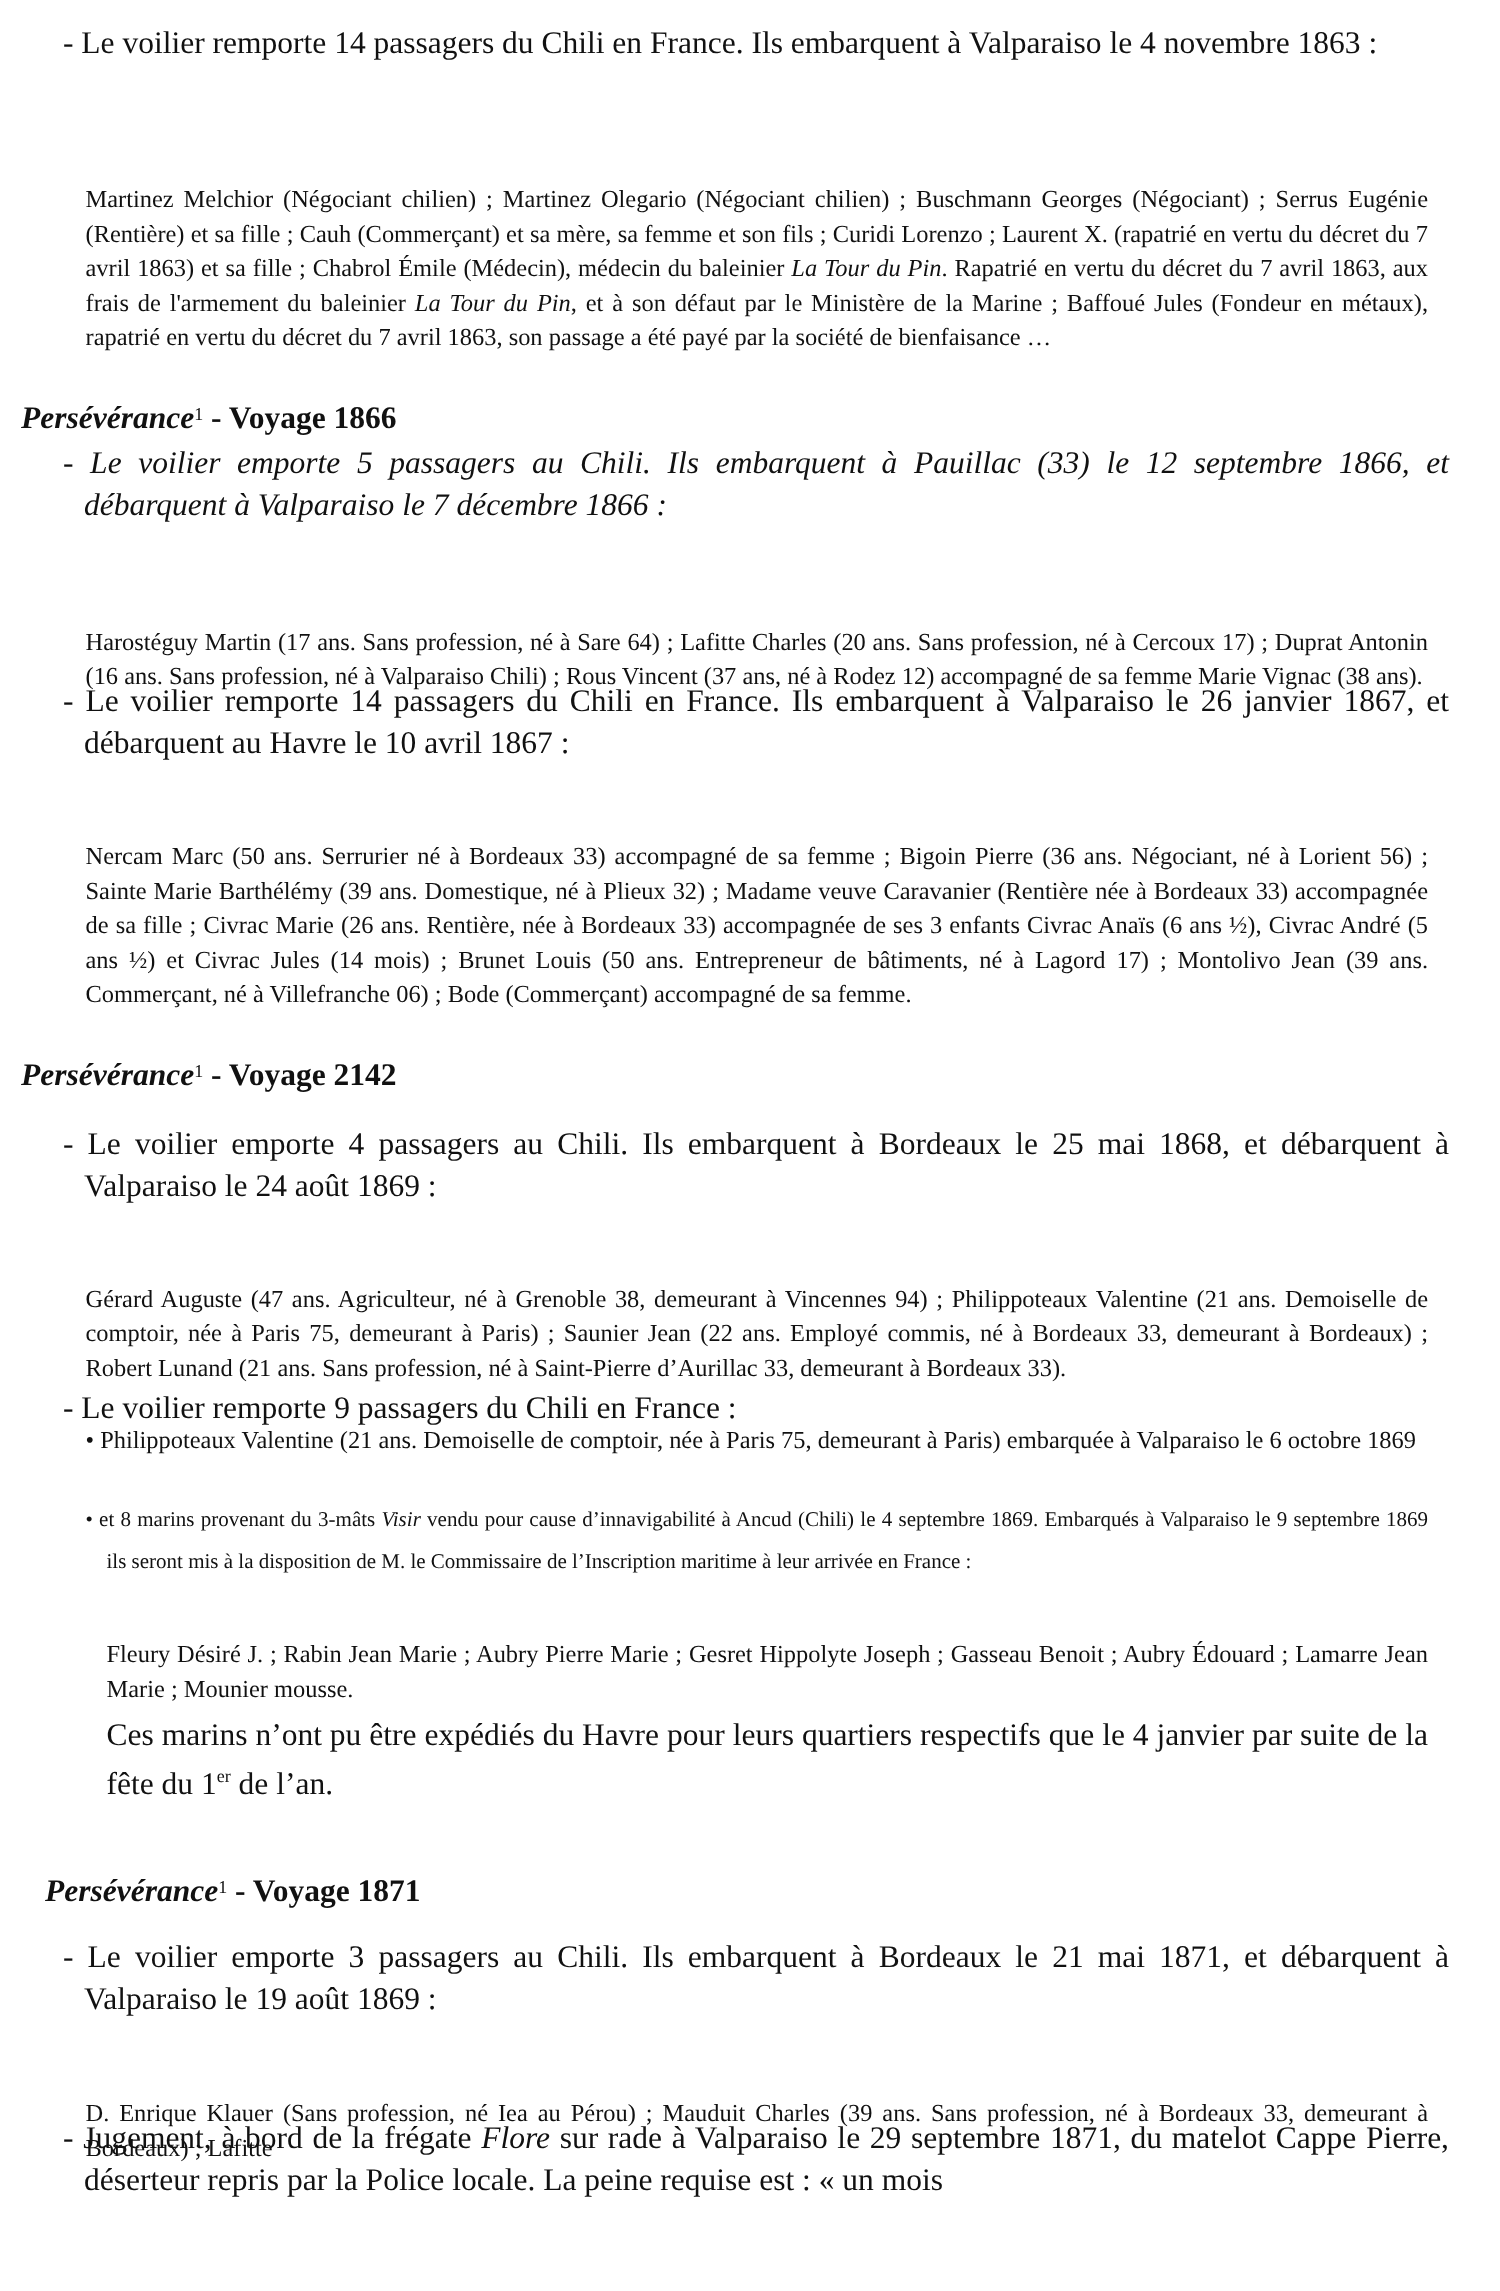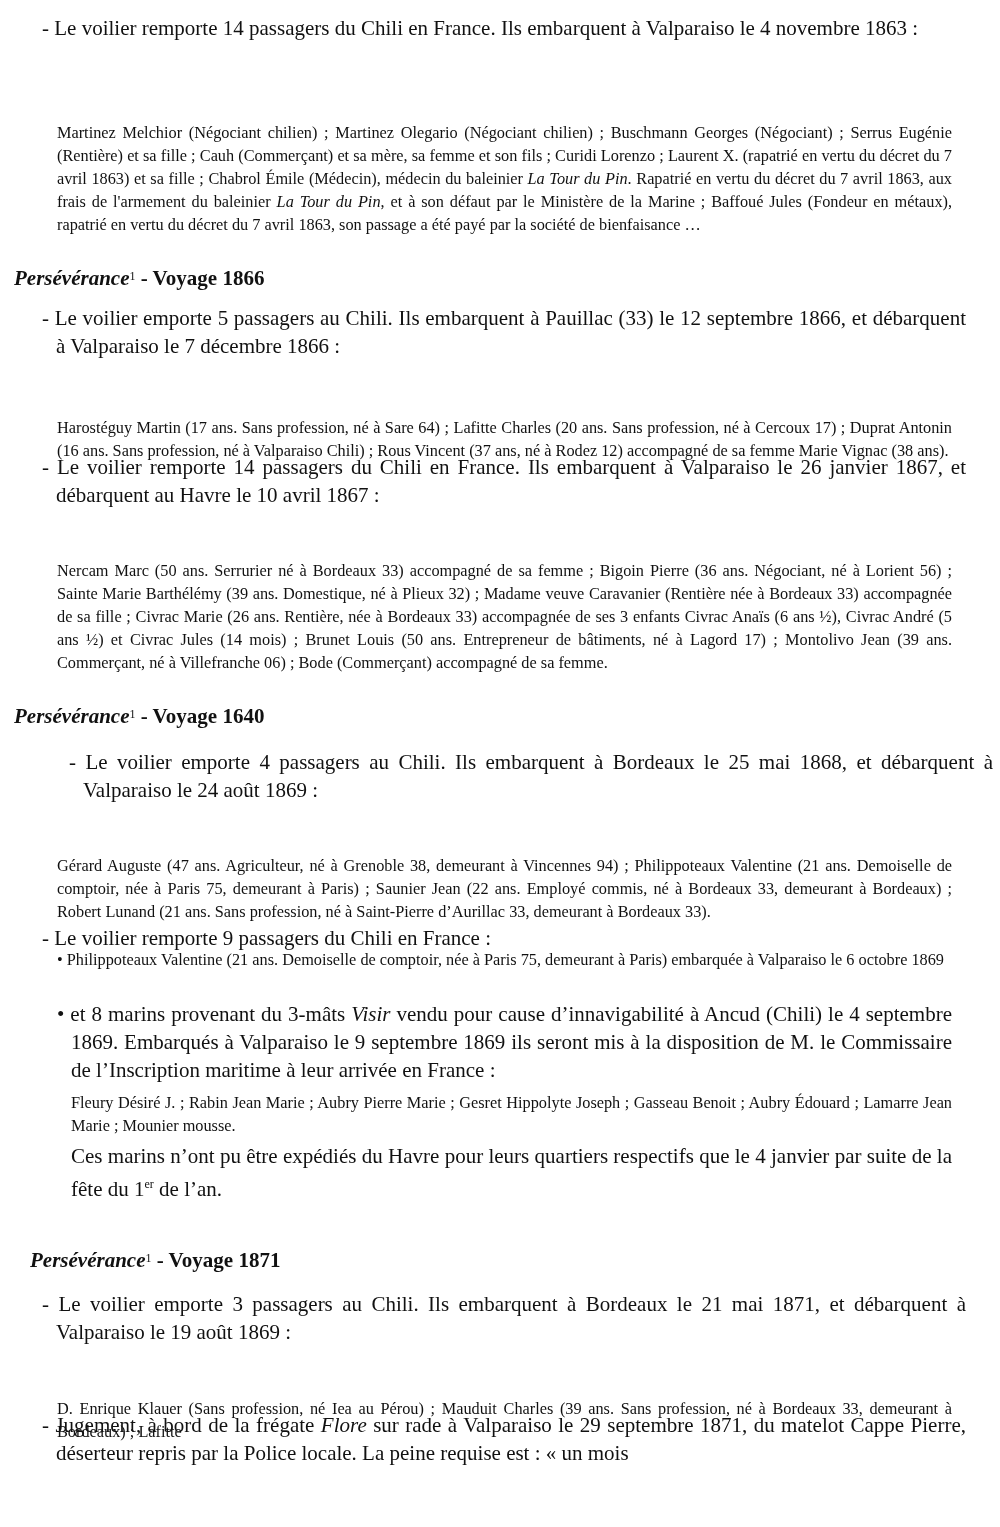--- a/index.html
+++ b/index.html
@@ -19,49 +19,49 @@
     .lead.nojust { text-align: left; }
     .detail {
       position: absolute; left: 57px; width: 895px; font-size: 16.3px; line-height: 23px;
       text-align: justify;
       margin-top: 44px;
     }
     .bullet {
       position: absolute; left: 57px; width: 895px; font-size: 16.3px; line-height: 22px;
       text-align: justify; padding-left: 14px; text-indent: -14px; box-sizing: border-box;
     }
-    .bullet.big { font-size: 21px; line-height: 28px; }
+    .bullet.big { font-size: 14px; line-height: 28px; }
     .subdetail {
       position: absolute; left: 71px; width: 881px; font-size: 16.3px; line-height: 23px; text-align: justify;
     }
     .note {
       position: absolute; left: 71px; width: 881px; font-size: 21px; line-height: 28px; text-align: justify;
     }
     .note sup { font-size: 12px; }
     i { font-style: italic; }
   </style>
 </head>
 <body>
 
 <div>
   <div class="lead" style="top:14px;">- Le voilier remporte 14 passagers du Chili en France. Ils embarquent à Valparaiso le 4 novembre 1863 :</div>
   <div class="detail" style="top:77px;"><span>Martinez Melchior (Négociant chilien) ; Martinez Olegario (Négociant chilien) ; Buschmann Georges (Négociant) ; Serrus Eugénie (Rentière) et sa fille ; Cauh (Commerçant) et sa mère, sa femme et son fils ; Curidi Lorenzo ; Laurent X. (rapatrié en vertu du décret du 7 avril 1863) et sa fille ; Chabrol Émile (Médecin), médecin du baleinier </span><i>La Tour du Pin</i><span>. Rapatrié en vertu du décret du 7 avril 1863, aux frais de l'armement du baleinier </span><i>La Tour du Pin</i><span>, et à son défaut par le Ministère de la Marine ; Baffoué Jules (Fondeur en métaux), rapatrié en vertu du décret du 7 avril 1863, son passage a été payé par la société de bienfaisance …</span></div>
 </div>
 
 <div class="heading" style="top:266px;"><span class="ship">Persévérance</span><sup>1</sup><span> - Voyage 1866</span></div>
 
-<div class="lead" style="top:304px;">- Le voilier emporte 5 passagers au Chili. Ils embarquent à Pauillac (33) le 12 septembre 1866, et débarquent à Valparaiso le 7 décembre 1866 :</div>
+<div class="lead" style="top:294px;font-style:italic;">- Le voilier emporte 5 passagers au Chili. Ils embarquent à Pauillac (33) le 12 septembre 1866, et débarquent à Valparaiso le 7 décembre 1866 :</div>
 <div class="detail" style="top:372px;">Harostéguy Martin (17 ans. Sans profession, né à Sare 64) ; Lafitte Charles (20 ans. Sans profession, né à Cercoux 17) ; Duprat Antonin (16 ans. Sans profession, né à Valparaiso Chili) ; Rous Vincent (37 ans, né à Rodez 12) accompagné de sa femme Marie Vignac (38 ans).</div>
 
 <div class="lead" style="top:453px;">- Le voilier remporte 14 passagers du Chili en France. Ils embarquent à Valparaiso le 26 janvier 1867, et débarquent au Havre le 10 avril 1867 :</div>
 <div class="detail" style="top:515px;">Nercam Marc (50 ans. Serrurier né à Bordeaux 33) accompagné de sa femme ; Bigoin Pierre (36 ans. Négociant, né à Lorient 56) ; Sainte Marie Barthélémy (39 ans. Domestique, né à Plieux 32) ; Madame veuve Caravanier (Rentière née à Bordeaux 33) accompagnée de sa fille ; Civrac Marie (26 ans. Rentière, née à Bordeaux 33) accompagnée de ses 3 enfants Civrac Anaïs (6 ans ½), Civrac André (5 ans ½) et Civrac Jules (14 mois) ; Brunet Louis (50 ans. Entrepreneur de bâtiments, né à Lagord 17) ; Montolivo Jean (39 ans. Commerçant, né à Villefranche 06) ; Bode (Commerçant) accompagné de sa femme.</div>
 
-<div class="heading" style="top:704px;"><span class="ship">Persévérance</span><sup>1</sup><span> - Voyage 1640</span></div>
+<div class="heading" style="top:704px;"><span class="ship">Persévérance</span><sup>1</sup><span> - Voyage 2142</span></div>
 
-<div class="lead" style="top:748px;margin-left:27px;">- Le voilier emporte 4 passagers au Chili. Ils embarquent à Bordeaux le 25 mai 1868, et débarquent à Valparaiso le 24 août 1869 :</div>
+<div class="lead" style="top:748px;">- Le voilier emporte 4 passagers au Chili. Ils embarquent à Bordeaux le 25 mai 1868, et débarquent à Valparaiso le 24 août 1869 :</div>
 <div class="detail" style="top:810px;">Gérard Auguste (47 ans. Agriculteur, né à Grenoble 38, demeurant à Vincennes 94) ; Philippoteaux Valentine (21 ans. Demoiselle de comptoir, née à Paris 75, demeurant à Paris) ; Saunier Jean (22 ans. Employé commis, né à Bordeaux 33, demeurant à Bordeaux) ; Robert Lunand (21 ans. Sans profession, né à Saint-Pierre d’Aurillac 33, demeurant à Bordeaux 33).</div>
 
 <div class="lead nojust" style="top:924px;">- Le voilier remporte 9 passagers du Chili en France :</div>
 
 <div class="bullet" style="top:949px;">• Philippoteaux Valentine (21 ans. Demoiselle de comptoir, née à Paris 75, demeurant à Paris) embarquée à Valparaiso le 6 octobre 1869</div>
 
 <div class="bullet big" style="top:1000px;"><span>• et 8 marins provenant du 3-mâts </span><i>Visir</i><span> vendu pour cause d’innavigabilité à Ancud (Chili) le 4 septembre 1869. Embarqués à Valparaiso le 9 septembre 1869 ils seront mis à la disposition de M. le Commissaire de l’Inscription maritime à leur arrivée en France :</span></div>
 
 <div class="subdetail" style="top:1091px;">Fleury Désiré J. ; Rabin Jean Marie ; Aubry Pierre Marie ; Gesret Hippolyte Joseph ; Gasseau Benoit ; Aubry Édouard ; Lamarre Jean Marie ; Mounier mousse.</div>
 

